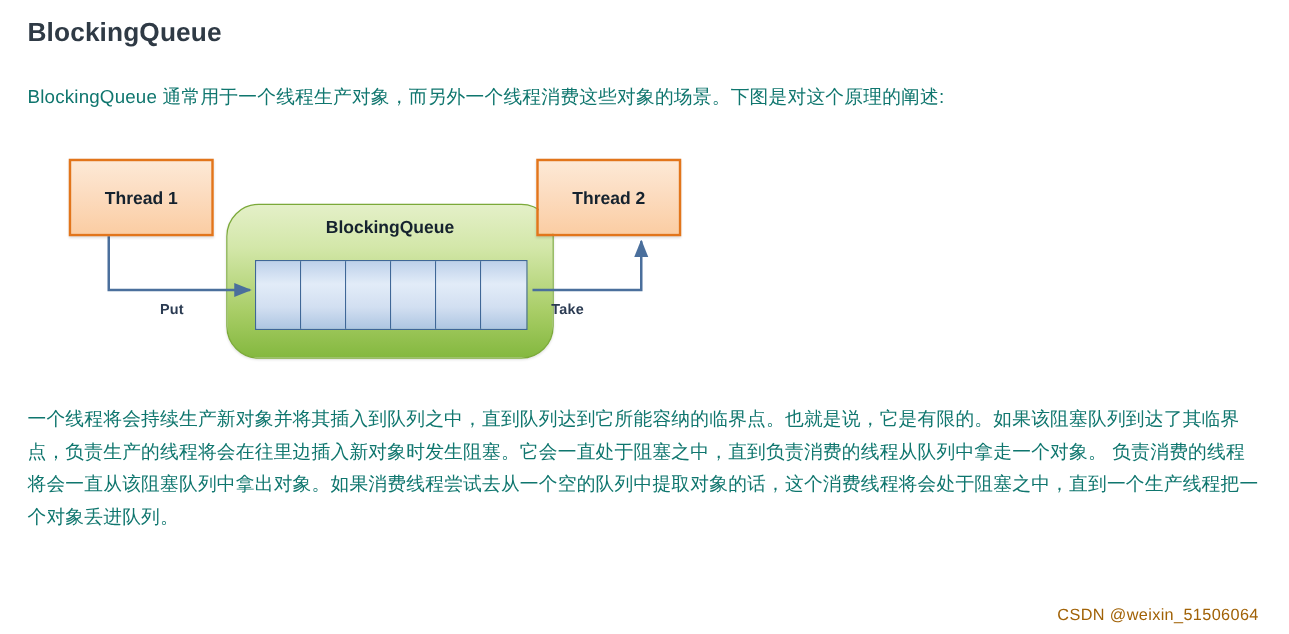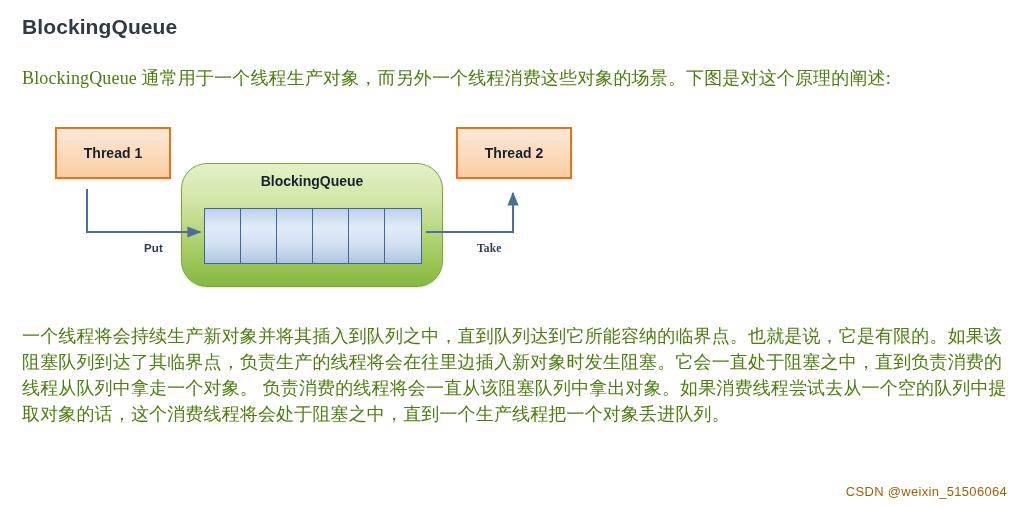--- a/index.html
+++ b/index.html
@@ -26,26 +26,25 @@
   .article-title {
     font-size: 21px;
     font-weight: bold;
     color: #2f3a45;
     letter-spacing: 0.1px;
     margin: 0 0 26px 0;
     line-height: 1.2;
   }
 
   .para {
-    font-size: 18px;
+    font-size: 15px;
     line-height: 26px;
-    color: #4d7c0f;
+    color: #0f766e;
     margin: 0;
     letter-spacing: 0.15px;
-    font-family: Liberation Serif, serif;
   }
 
   .para-intro { margin-bottom: 18px; }
 
   .figure {
     position: relative;
     width: 560px;
     height: 190px;
     margin: 0 0 24px 2px;
   }
@@ -91,57 +90,57 @@
     box-sizing: border-box;
     border-right: 1.4px solid #3f6797;
     background: linear-gradient(to bottom, #bdd0ea 0%, #e2ecf8 34%, #d2dff1 68%, #aec6e2 100%);
   }
   .cell:last-child { border-right: none; }
 
   
   .thread-box {
     position: absolute;
     width: 116px;
-    height: 52px;
+    height: 62px;
     border: 2px solid #e2751b;
     box-sizing: border-box;
     background: linear-gradient(to bottom, #fde9d6 0%, #fcdcc0 45%, #fbcda3 100%);
     box-shadow: 0 1px 2px rgba(0,0,0,0.13);
   }
   .thread-label {
     position: absolute;
     left: 0; top: 0;
     width: 100%; height: 100%;
     display: flex;
     align-items: center;
     justify-content: center;
     font-size: 14px;
     font-weight: bold;
     color: #15222e;
   }
   .thread-1 { left: 31px; top: 18px; }
-  .thread-2 { left: 432px; top: 18px; }
+  .thread-2 { left: 405px; top: 18px; }
 
   .fig-svg {
     position: absolute;
     left: 0; top: 0;
     width: 560px;
     height: 190px;
     overflow: visible;
   }
 
   .edge-label {
     position: absolute;
     font-size: 11.5px;
     font-weight: bold;
     color: #2b3b52;
     letter-spacing: 0.2px;
   }
-  .label-put  { left: 120px; top: 133px; }
-  .label-take { left: 453px; top: 133px; font-family: Liberation Serif, serif; }
+  .label-put  { left: 104px; top: 133px; }
+  .label-take { left: 417px; top: 133px; }
 
   .body-text { margin-top: 2px; }
   .para-block { margin-top: 10px; }
 
   .watermark {
     position: absolute;
     right: 24px;
     bottom: 8px;
     font-size: 13px;
     color: #a16207;

